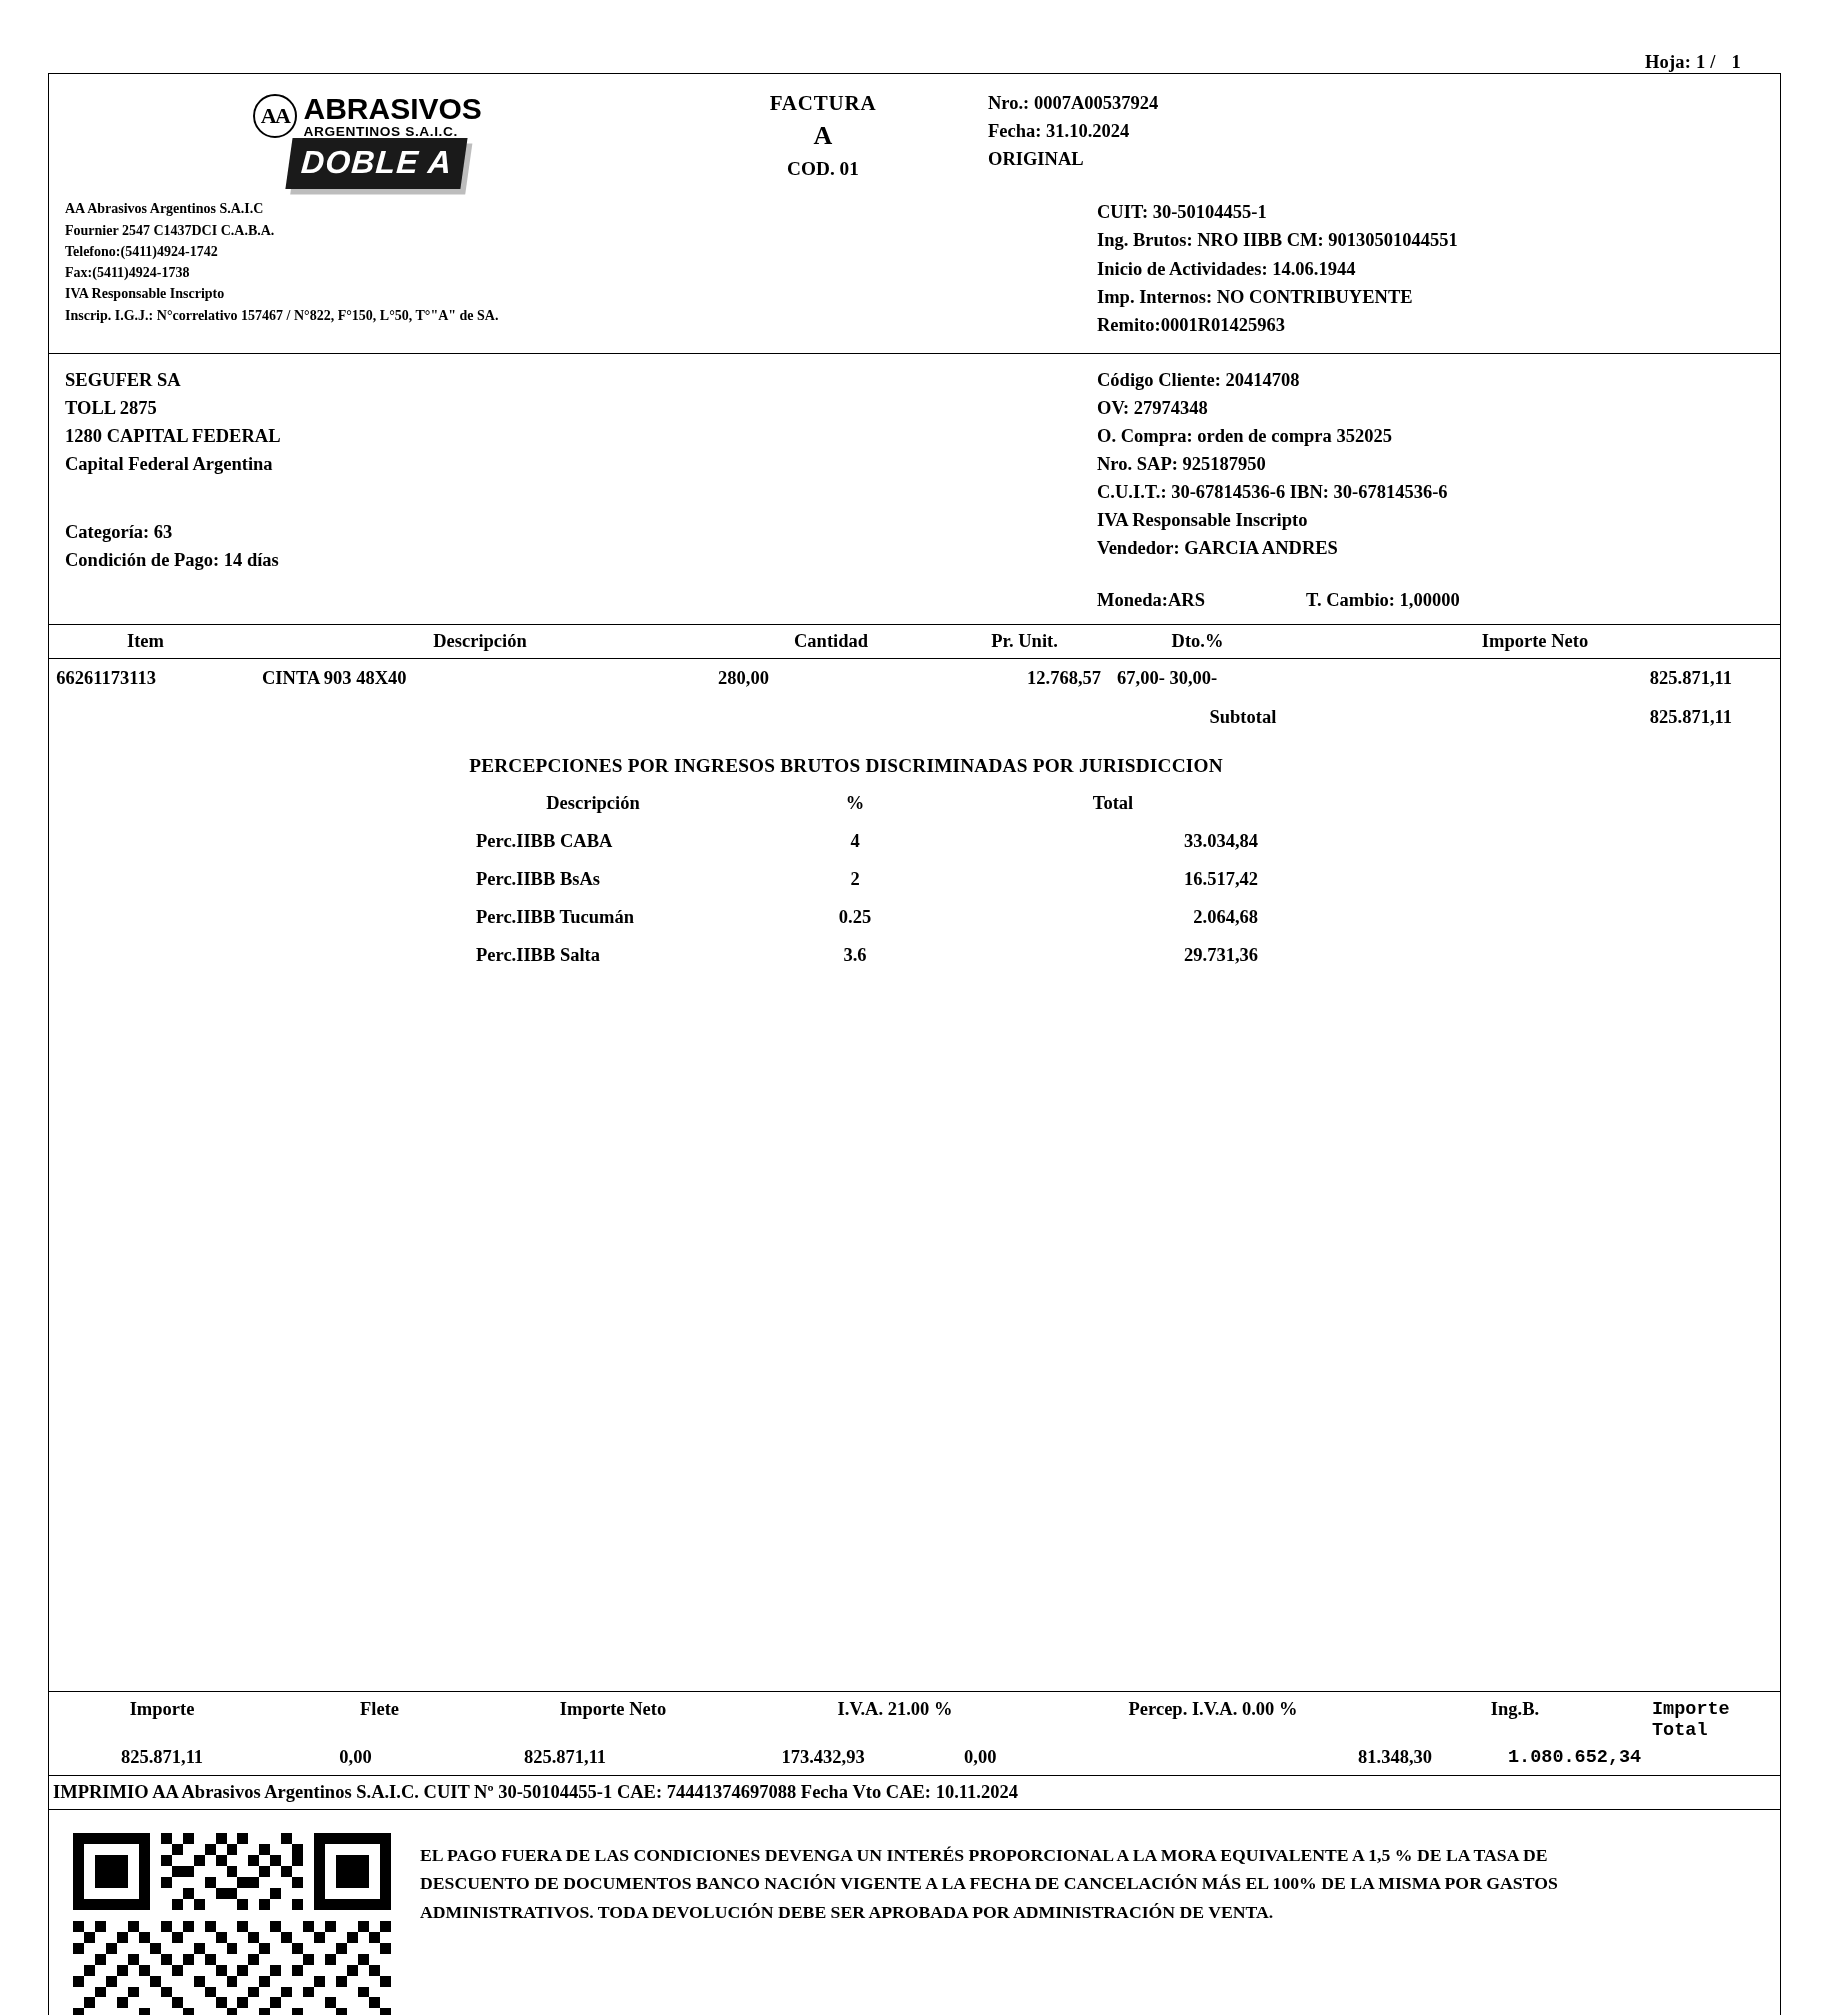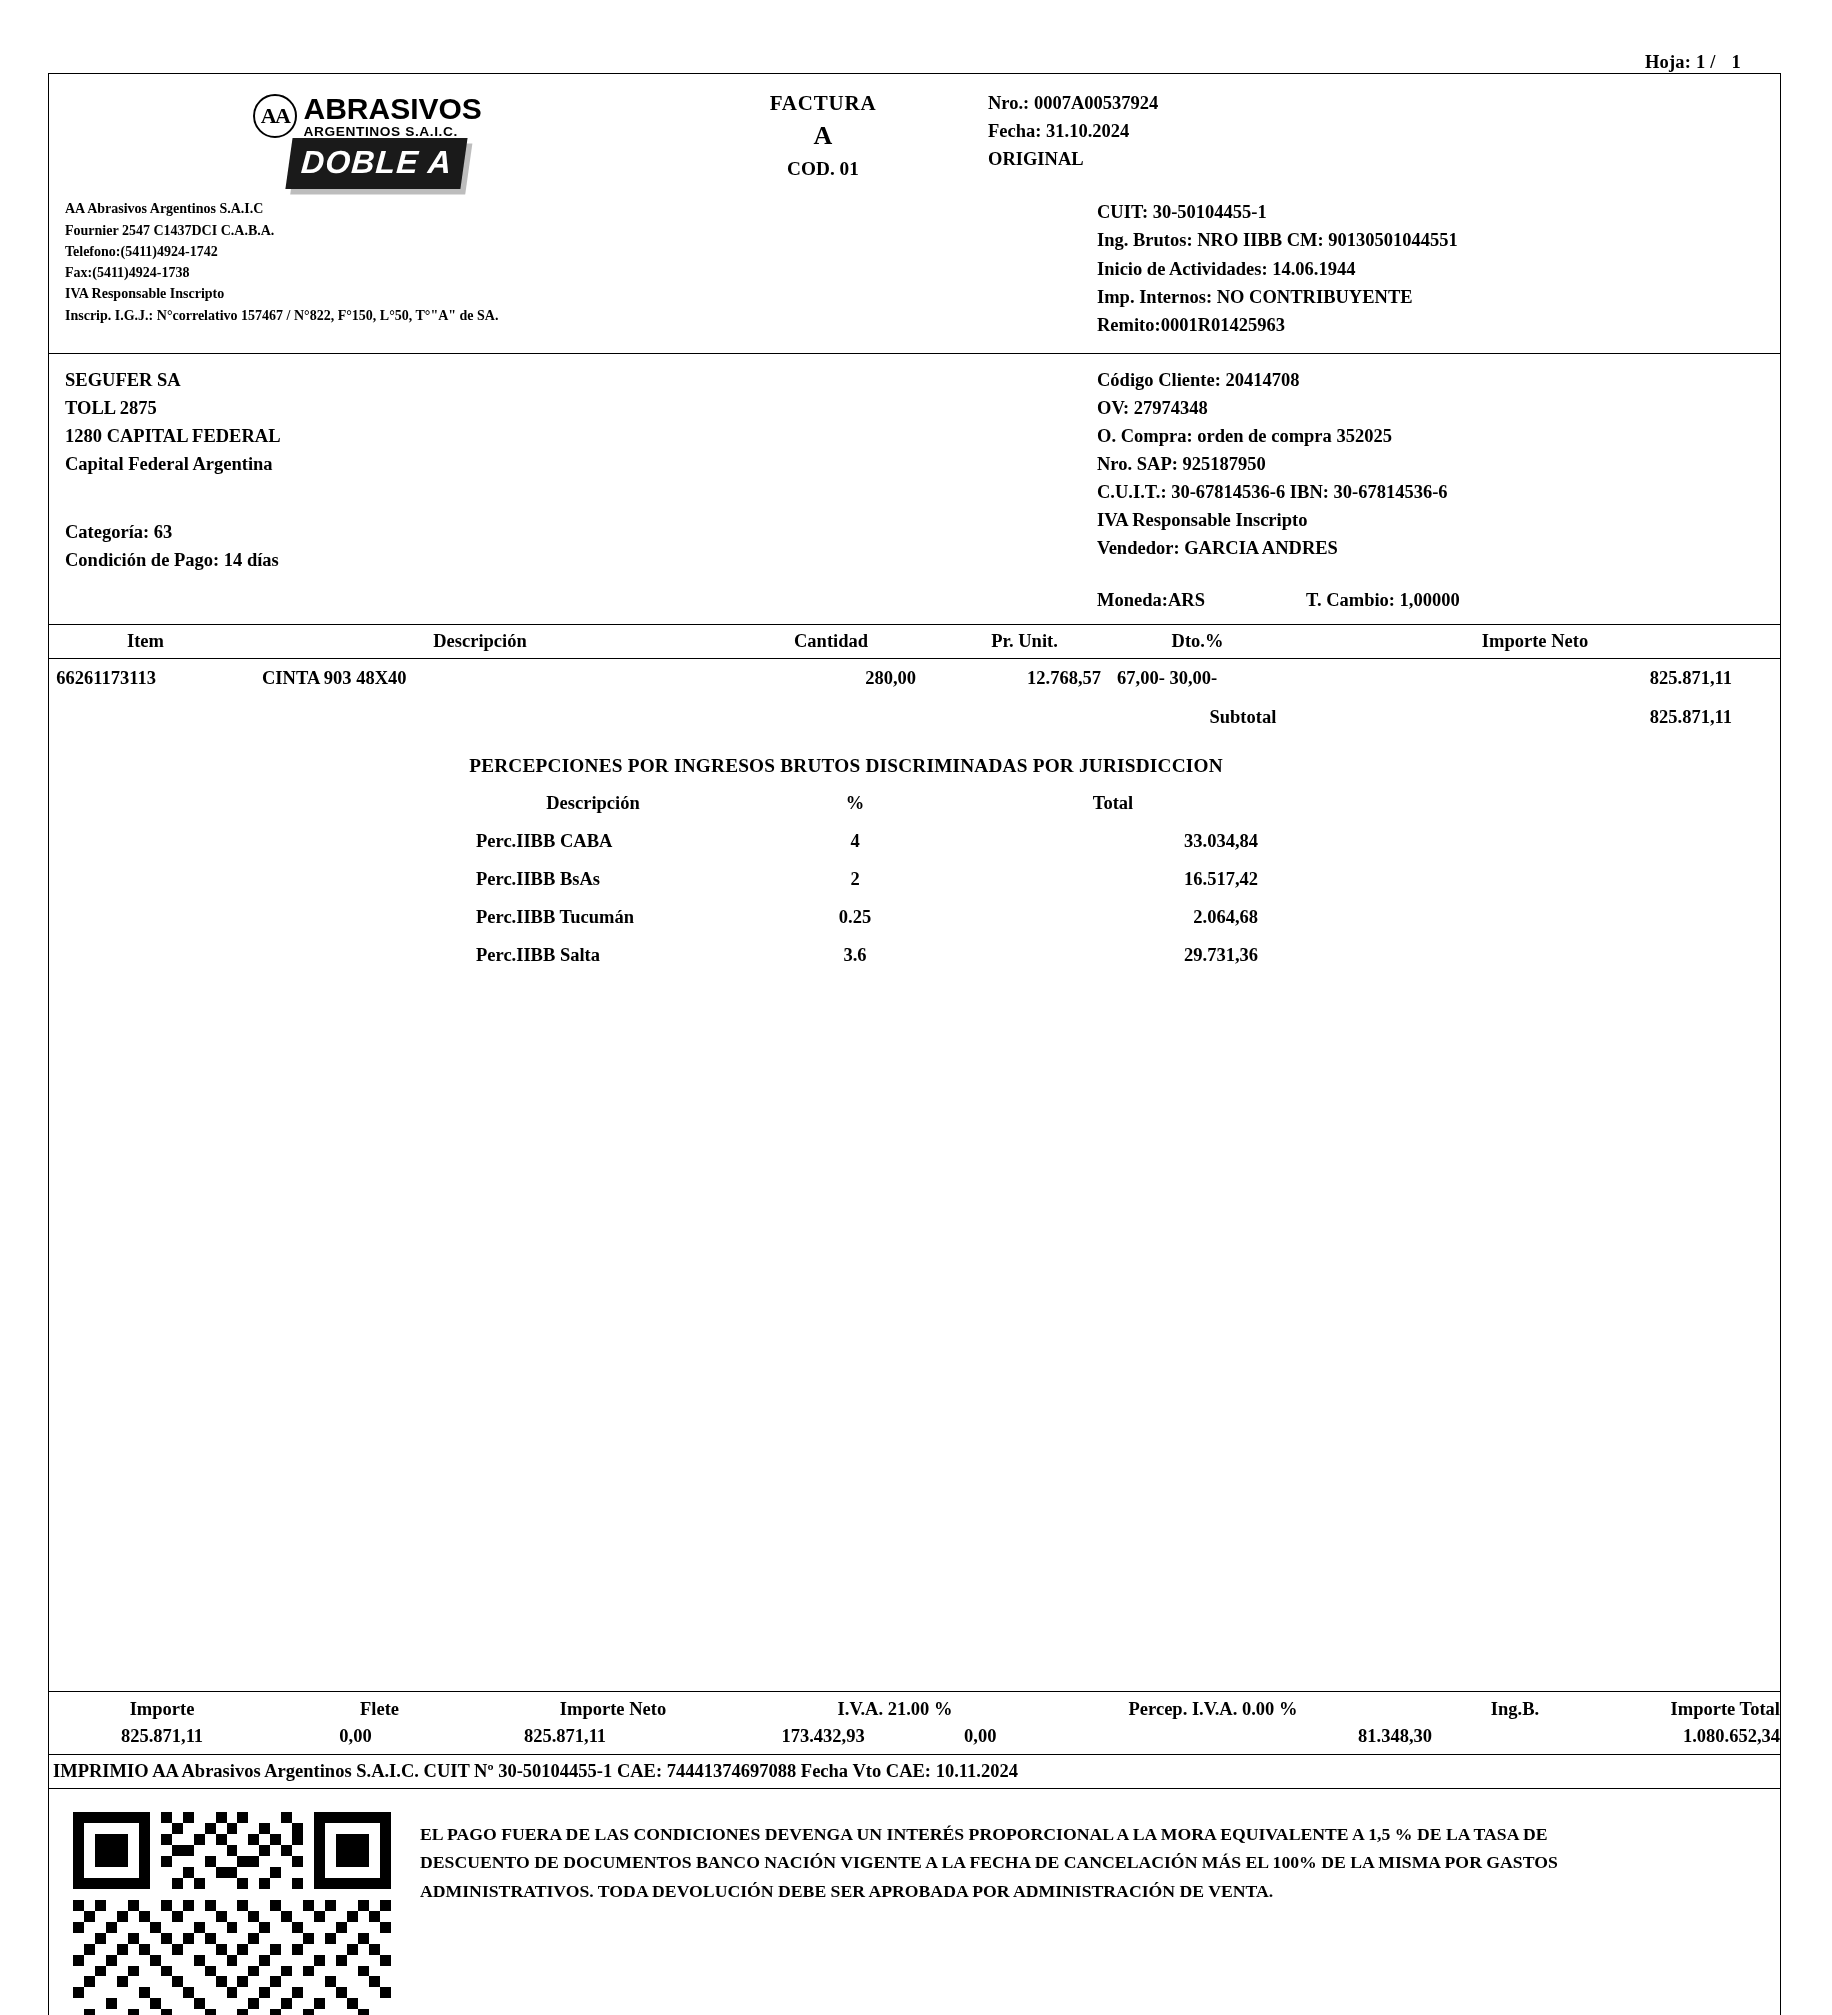--- a/index.html
+++ b/index.html
@@ -191,21 +191,21 @@
 
   .items-body { min-height: 1032px; position: relative; padding-top: 6.4px; }
   .item-row {
     display: flex;
     font-weight: bold;
     font-size: 18.5px;
     line-height: 1.45;
   }
   .item-row .c-item { text-align: left; padding-left: 7.3px; }
   .item-row .c-desc { text-align: left; padding-left: 20px; }
-  .item-row .c-cant { text-align: right; padding-right: 28px; }
+  .item-row .c-cant { text-align: left; padding-right: 28px; }
   .item-row .c-unit { text-align: right; padding-right: 4px; }
   .item-row .c-dto  { text-align: left; padding-left: 12px; }
   .item-row .c-neto { text-align: right; padding-right: 48px; }
 
   .subtotal-row {
     display: flex;
     font-weight: bold;
     font-size: 18.5px;
     margin-top: 15.3px;
   }
@@ -246,21 +246,21 @@
     font-size: 18.5px;
   }
   .tot-head { padding: 7.3px 0 2.4px 0; gap: 24px; }
   .tot-vals { padding: 4px 0 6.4px 0; }
   .t1 { width: 226px;  text-align: center; }
   .t2 { width: 161px;  text-align: center; }
   .t3 { width: 258px;  text-align: center; }
   .t4 { width: 258px;  text-align: center; }
   .t5 { width: 330px;  text-align: center; }
   .t6 { width: 226px;  text-align: center; }
-  .t7 { flex: 1;       text-align: right; }
+  .t7 { flex: 1;       text-align: left; font-family: Liberation Mono, monospace; }
   .tot-vals .t1 { text-align: center; }
   .tot-vals .t2 { text-align: center; }
   .tot-vals .t5 { text-align: left; padding-left: 12px; }
 
   .imprimio {
     border-top: 1.6px solid #000;
     font-weight: bold;
     font-size: 18.5px;
     padding: 6.4px 4px 6.4px 4px;
   }

